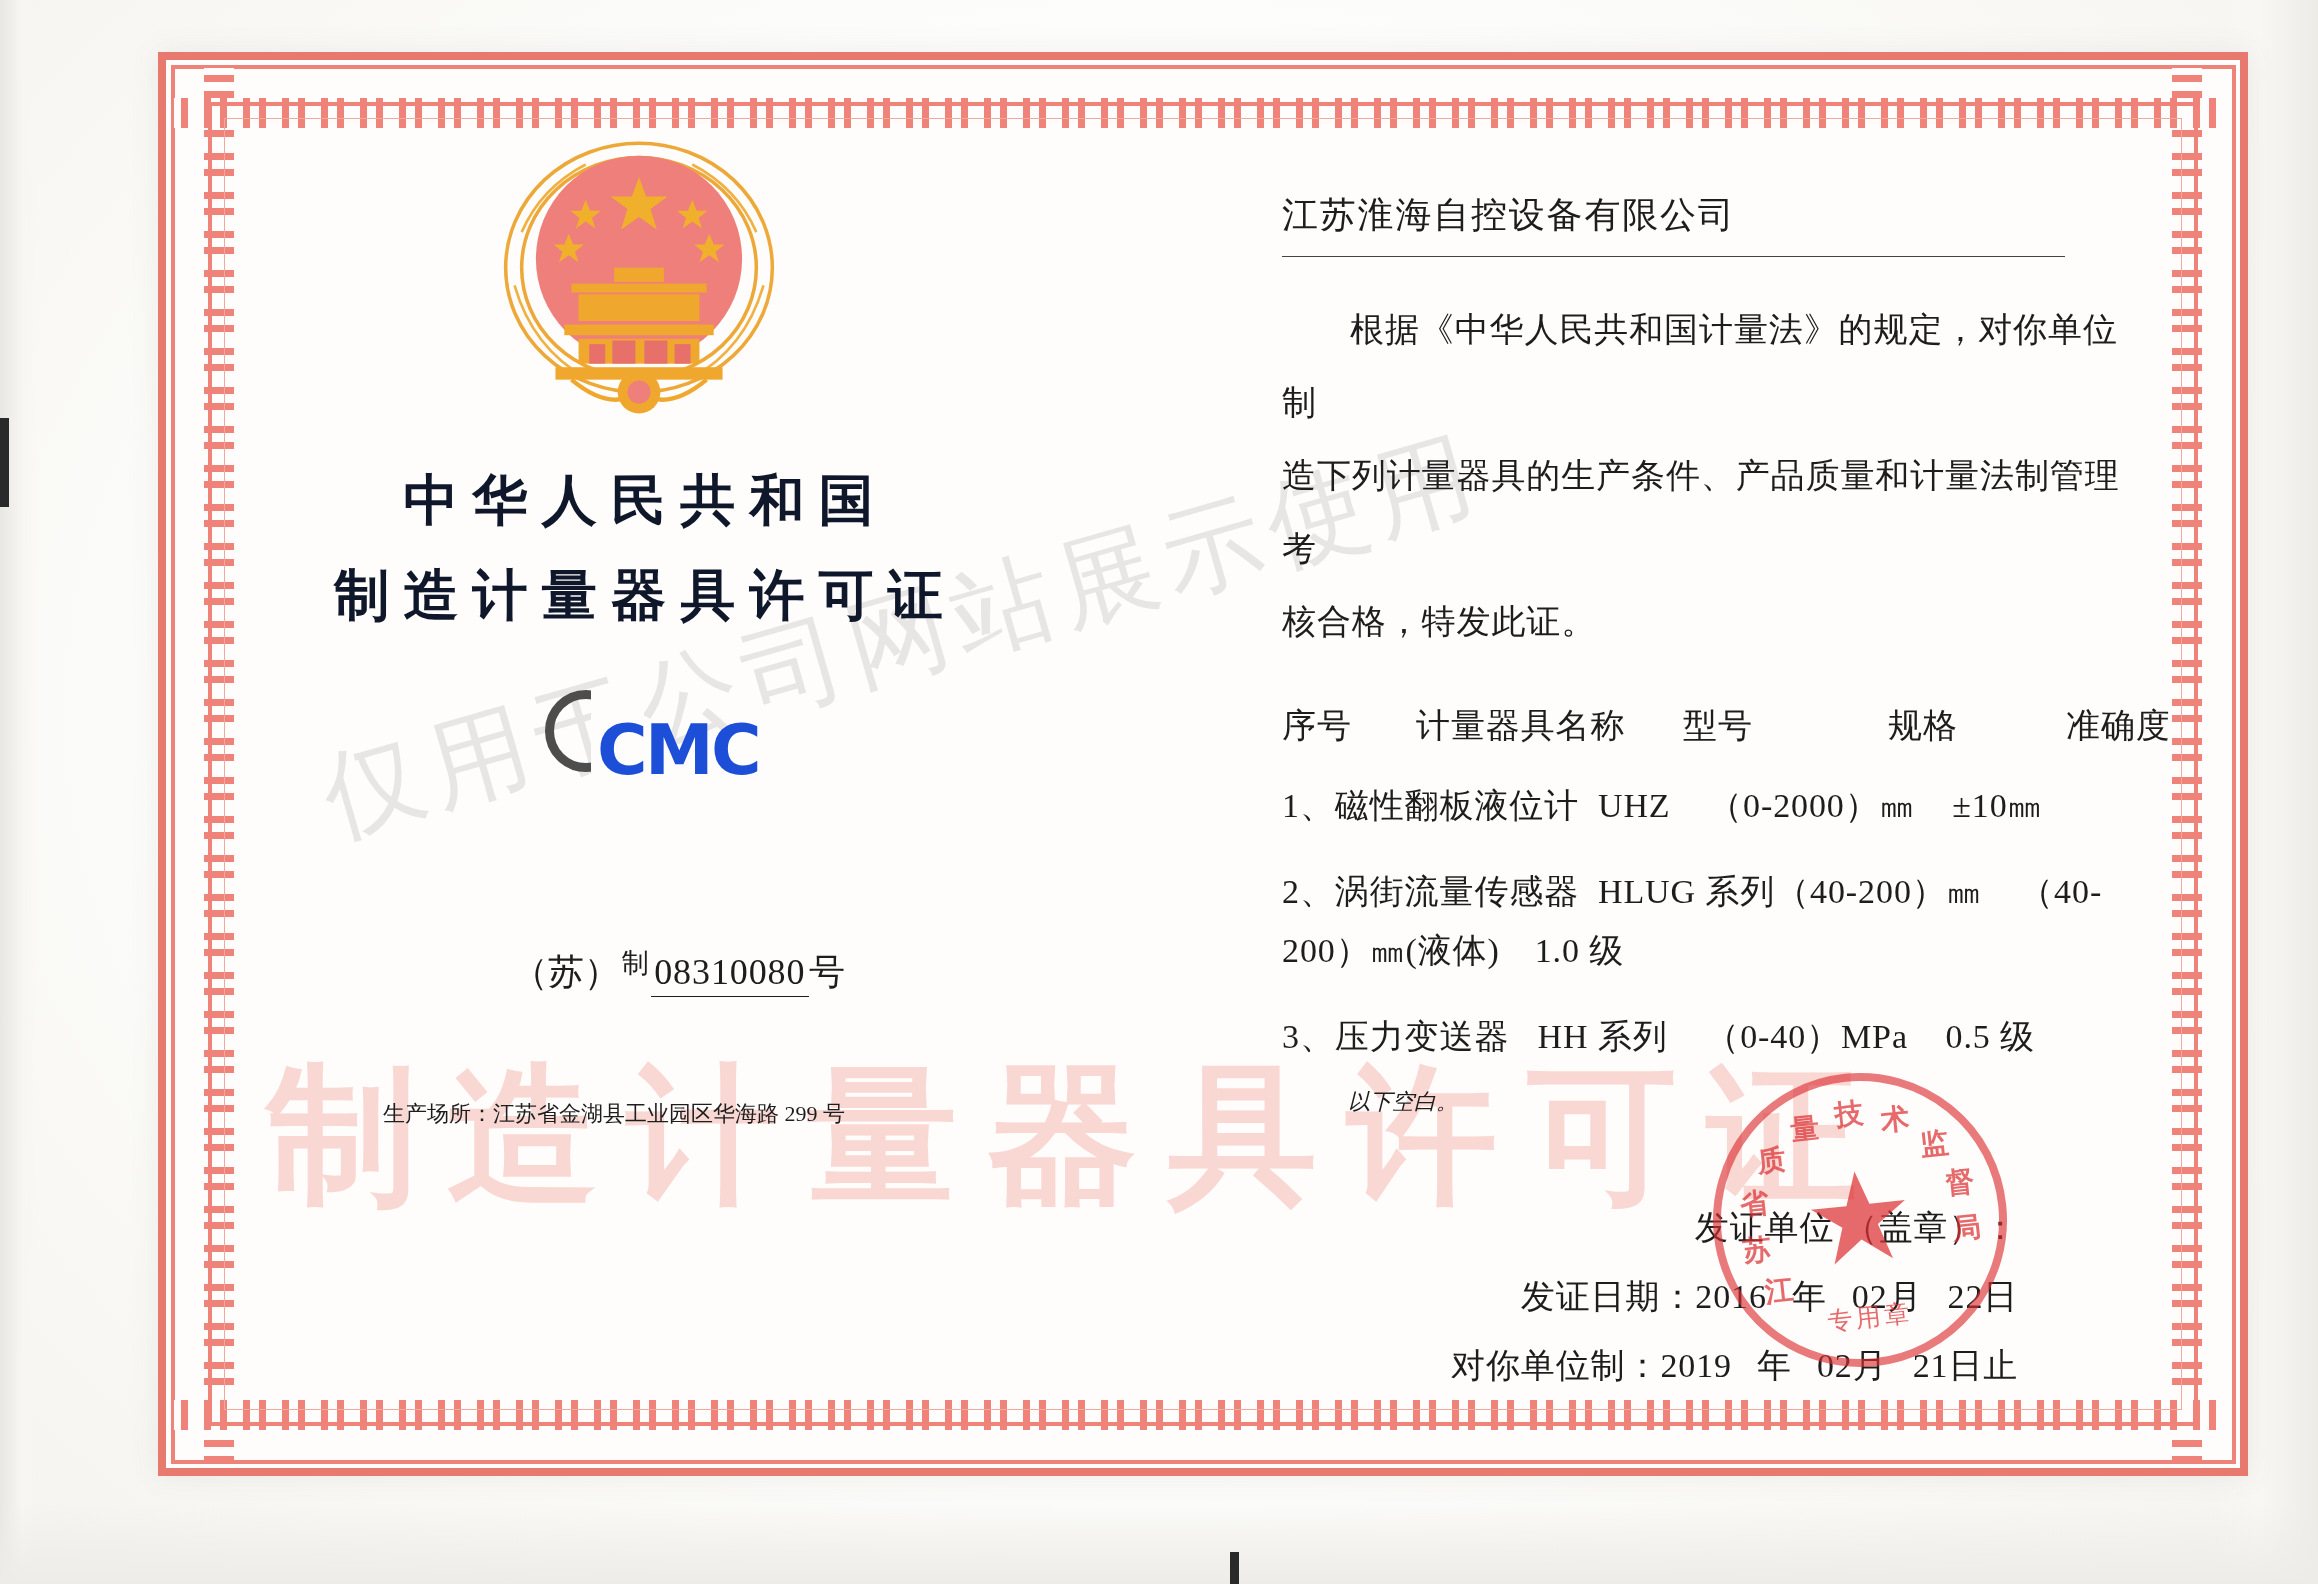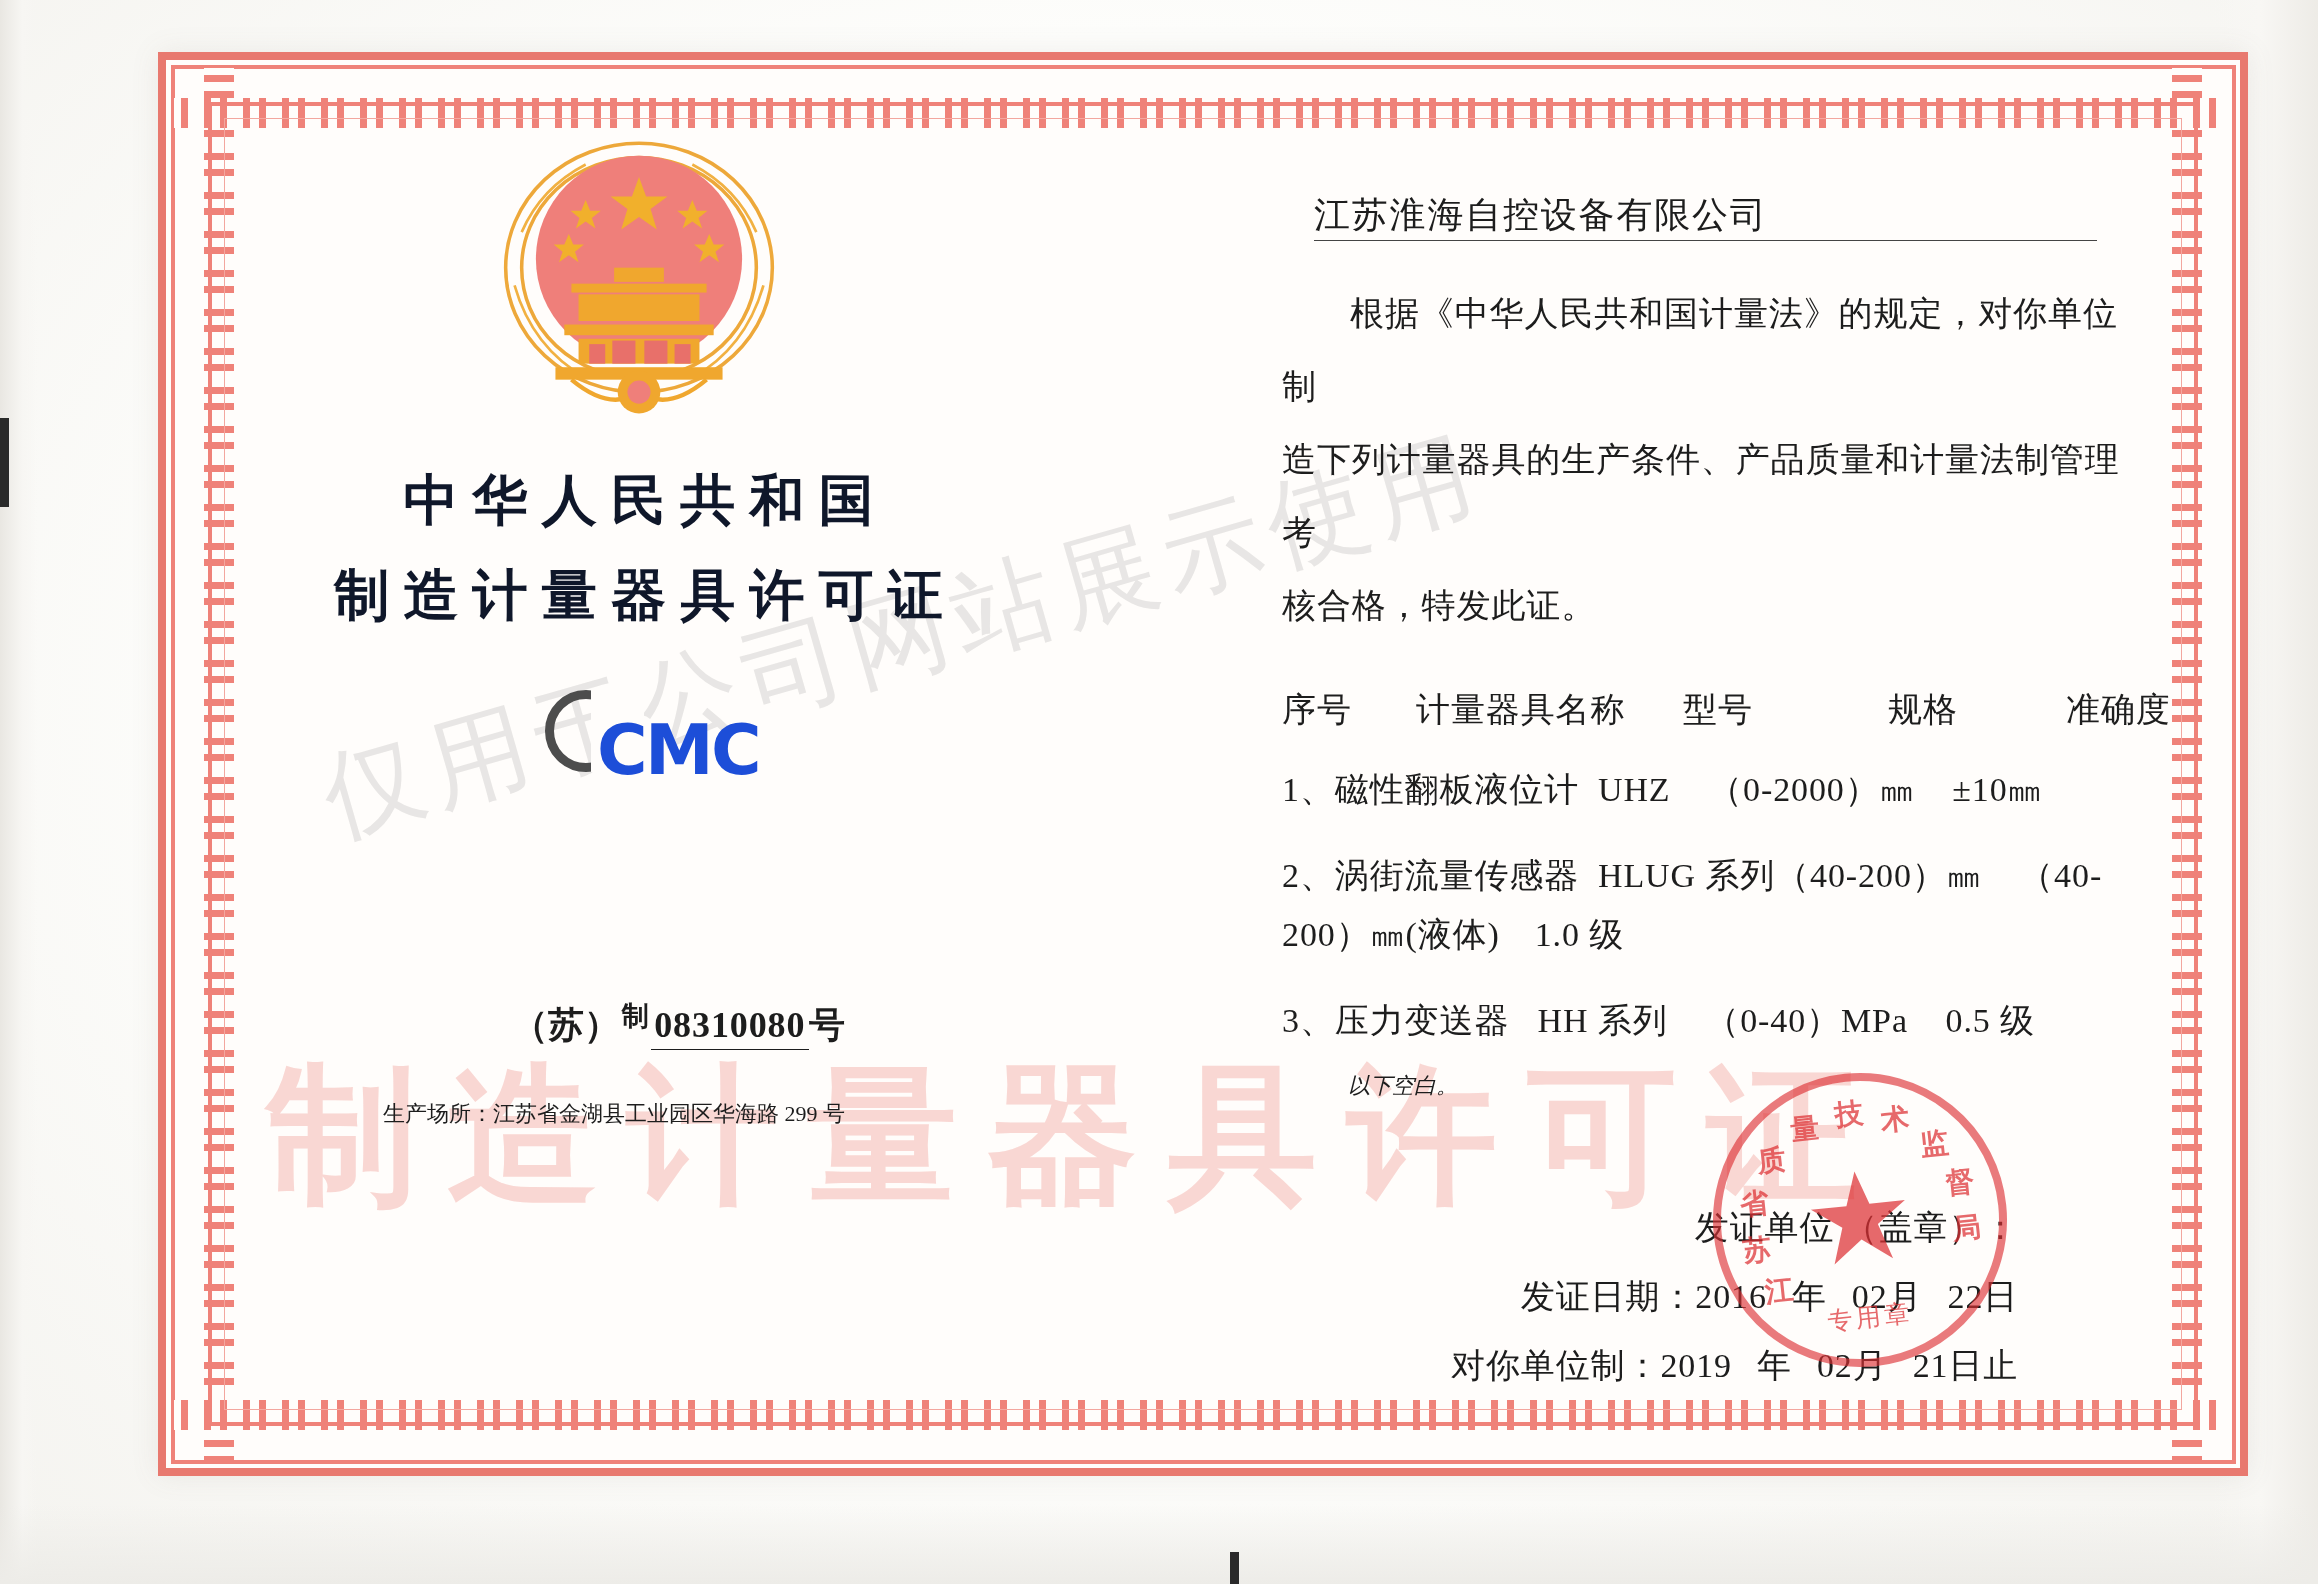--- a/index.html
+++ b/index.html
@@ -199,25 +199,24 @@
     font-weight: bold;
     color: #1d4ed8;
     letter-spacing: -2.7px;
     line-height: 71px;
     margin-top: 20px;
   }
 
   .license-no {
     position: absolute;
     left: 512px;
-    top: 1001px;
+    top: 948px;
     font-size: 36px;
     color: #1d1d1d;
     white-space: nowrap;
-    font-weight: bold;
   }
   .license-no .zhi {
     font-size: 27px;
     position: relative;
     top: -12.5px;
     margin: 0 1.8px;
   }
   .license-no .num {
     letter-spacing: 0.9px;
     border-bottom: 1.8px solid #1d1d1d;
@@ -236,24 +235,24 @@
   .right-col {
     position: absolute;
     left: 1282px;
     top: 191px;
     width: 890px;
     color: #1d1d1d;
   }
   .company {
     font-size: 36px;
     letter-spacing: 1.8px;
+    padding-bottom: 16px;
     border-bottom: 1.8px solid #444;
     width: 783px;
     white-space: nowrap;
-    margin-left: 32px;
   }
   .para {
     margin-top: 36px;
     font-size: 34px;
     line-height: 73px;
     letter-spacing: 0.9px;
     width: 846px;
   }
   .para .indent { display: inline-block; width: 68px; }
 

